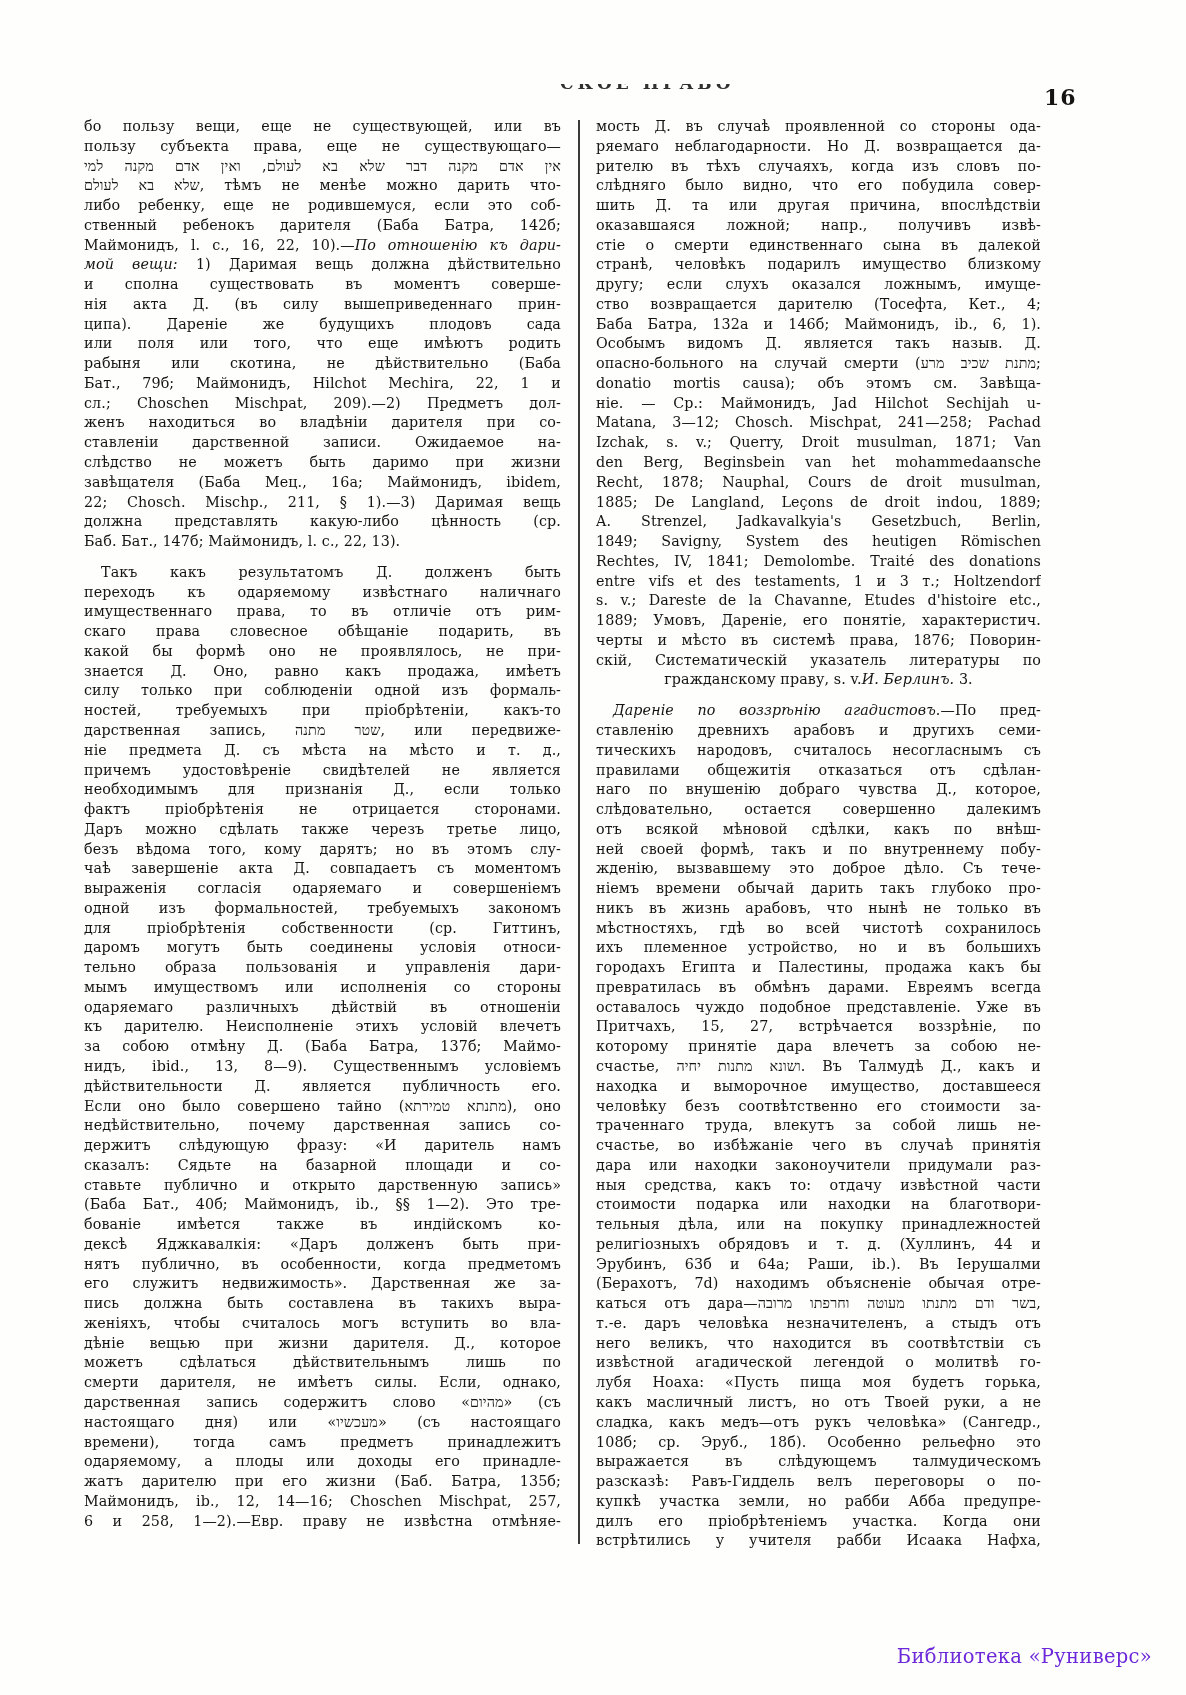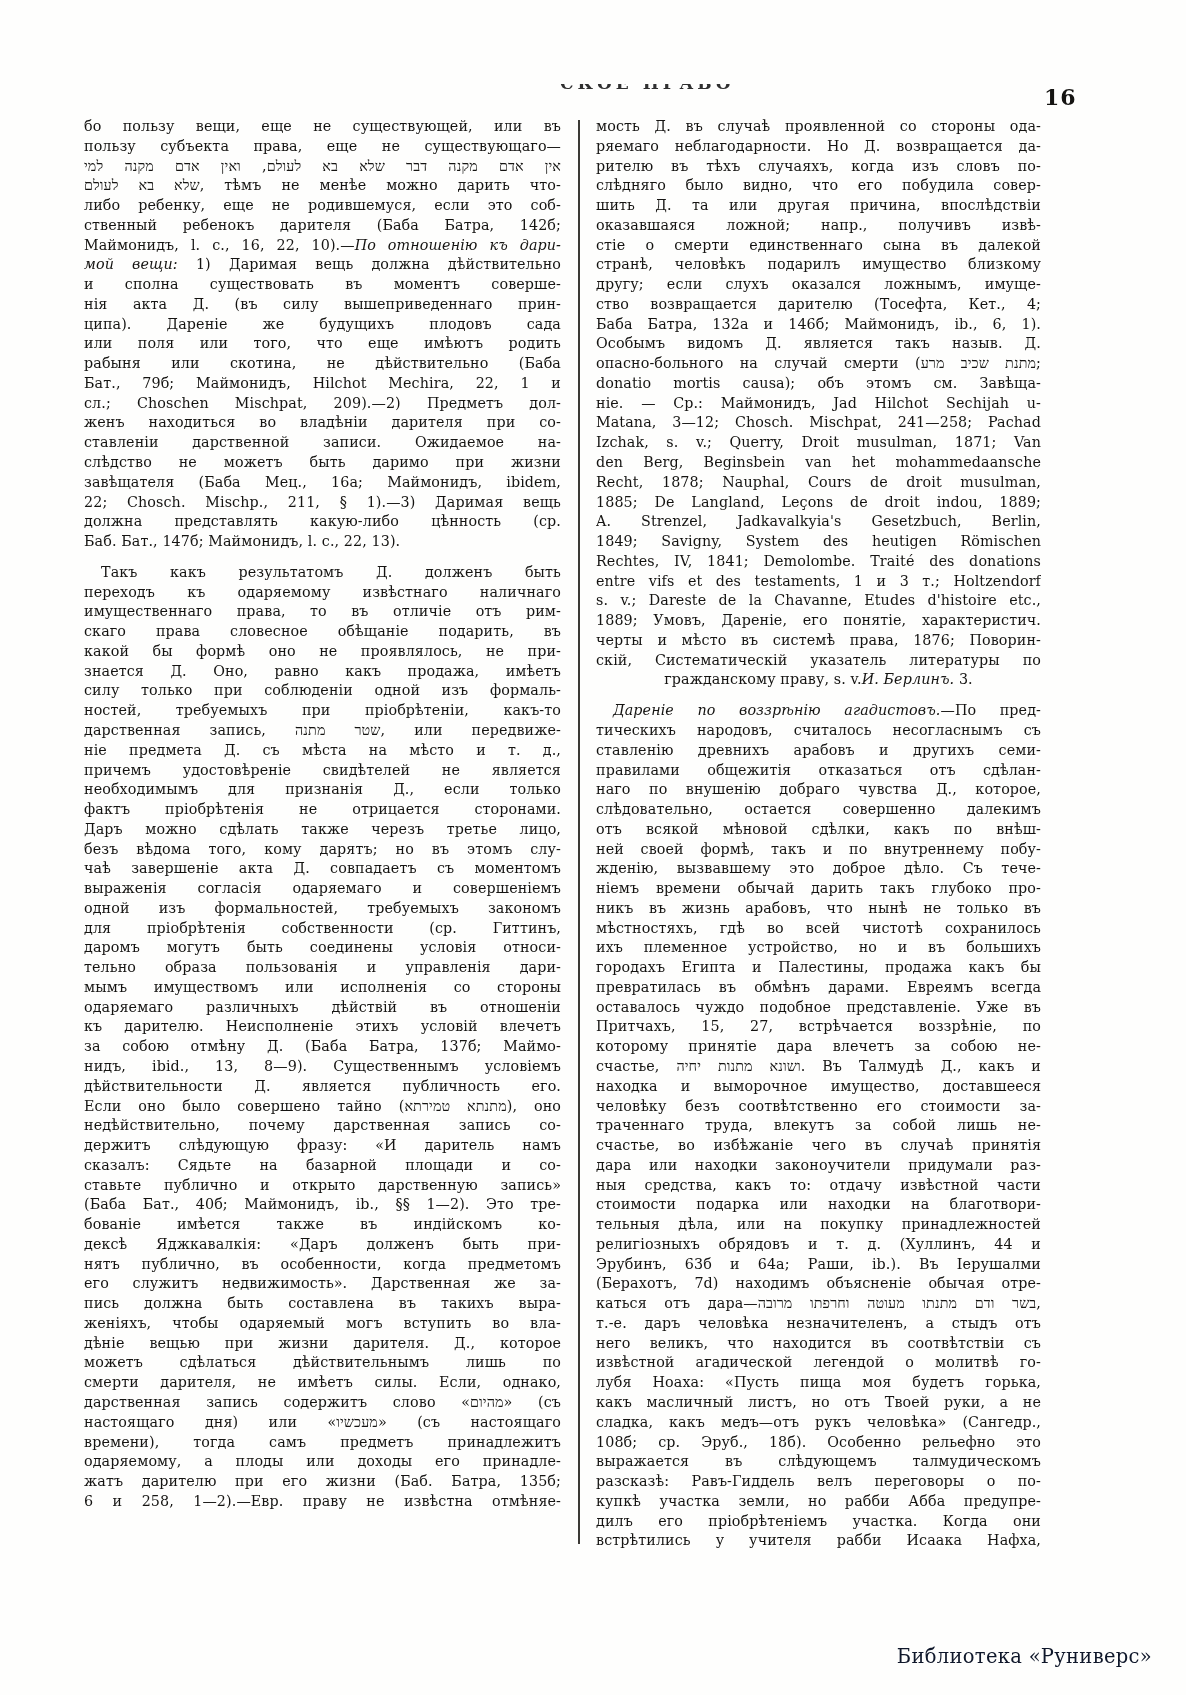--- a/index.html
+++ b/index.html
@@ -41,21 +41,21 @@
     text-align:justify;text-align-last:justify;
     letter-spacing:.1px;
   }
   .line i{}
   .line.ind{text-indent:17px;margin-top:11px;}
   .line.noj{text-align-last:left;}
   .line.split{display:flex;justify-content:center;text-align-last:auto;}
   #library-watermark{
     position:absolute;left:826px;top:1645px;width:326px;
     text-align:right;
-    font-size:19.5px;color:#0f172a;letter-spacing:.3px;
+    font-size:19.5px;color:#6d28d9;letter-spacing:.3px;
   }
 </style>
 </head>
 <body>
 
 <div id="page">
 
   <div id="running-title">
     <span>СКОЕ ПРАВО</span>
   </div>
@@ -118,29 +118,30 @@
       <div class="line">недѣйствительно, почему дарственная запись со-</div>
       <div class="line">держитъ слѣдующую фразу: «И даритель намъ</div>
       <div class="line">сказалъ: Сядьте на базарной площади и со-</div>
       <div class="line">ставьте публично и открыто дарственную запись»</div>
       <div class="line">(Баба Бат., 40б; Маймонидъ, ib., §§ 1—2). Это тре-</div>
       <div class="line">бованіе имѣется также въ индійскомъ ко-</div>
       <div class="line">дексѣ Яджкавалкія: «Даръ долженъ быть при-</div>
       <div class="line">нятъ публично, въ особенности, когда предметомъ</div>
       <div class="line">его служитъ недвижимость». Дарственная же за-</div>
       <div class="line">пись должна быть составлена въ такихъ выра-</div>
-      <div class="line">женіяхъ, чтобы одаряемый могъ вступить во вла-</div>
+      <div class="line">женіяхъ, чтобы считалось могъ вступить во вла-</div>
       <div class="line">дѣніе вещью при жизни дарителя. Д., которое</div>
       <div class="line">можетъ сдѣлаться дѣйствительнымъ лишь по</div>
       <div class="line">смерти дарителя, не имѣетъ силы. Если, однако,</div>
       <div class="line">дарственная запись содержитъ слово «מהיום» (съ</div>
       <div class="line">настоящаго дня) или «מעכשיו» (съ настоящаго</div>
       <div class="line">времени), тогда самъ предметъ принадлежитъ</div>
       <div class="line">одаряемому, а плоды или доходы его принадле-</div>
       <div class="line">жатъ дарителю при его жизни (Баб. Батра, 135б;</div>
+      <div class="line">Маймонидъ, ib., 12, 14—16; Choschen Mischpat, 257,</div>
       <div class="line">6 и 258, 1—2).—Евр. праву не извѣстна отмѣняе-</div>
     </div>
   <div class="col" id="col-right">
       <div class="line">мость Д. въ случаѣ проявленной со стороны ода-</div>
       <div class="line">ряемаго неблагодарности. Но Д. возвращается да-</div>
       <div class="line">рителю въ тѣхъ случаяхъ, когда изъ словъ по-</div>
       <div class="line">слѣдняго было видно, что его побудила совер-</div>
       <div class="line">шить Д. та или другая причина, впослѣдствіи</div>
       <div class="line">оказавшаяся ложной; напр., получивъ извѣ-</div>
       <div class="line">стіе о смерти единственнаго сына въ далекой</div>
@@ -163,22 +164,22 @@
       <div class="line">entre vifs et des testaments, 1 и 3 т.; Holtzendorf</div>
       <div class="line">s. v.; Dareste de la Chavanne, Etudes d'histoire etc.,</div>
       <div class="line">1889; Умовъ, Дареніе, его понятіе, характеристич.</div>
       <div class="line">черты и мѣсто въ системѣ права, 1876; Поворин-</div>
       <div class="line">скій, Систематическій указатель литературы по</div>
       <div class="line split">
         <span>гражданскому праву, s. v.</span>
         <span><i>И. Берлинъ.</i> 3.</span>
       </div>
       <div class="line ind"><i>Дареніе по воззрѣнію агадистовъ.</i>—По пред-</div>
+      <div class="line">ставленію древнихъ арабовъ и другихъ семи-</div>
       <div class="line">тическихъ народовъ, считалось несогласнымъ съ</div>
-      <div class="line">ставленію древнихъ арабовъ и другихъ семи-</div>
       <div class="line">правилами общежитія отказаться отъ сдѣлан-</div>
       <div class="line">наго по внушенію добраго чувства Д., которое,</div>
       <div class="line">слѣдовательно, остается совершенно далекимъ</div>
       <div class="line">отъ всякой мѣновой сдѣлки, какъ по внѣш-</div>
       <div class="line">ней своей формѣ, такъ и по внутреннему побу-</div>
       <div class="line">жденію, вызвавшему это доброе дѣло. Съ тече-</div>
       <div class="line">ніемъ времени обычай дарить такъ глубоко про-</div>
       <div class="line">никъ въ жизнь арабовъ, что нынѣ не только въ</div>
       <div class="line">мѣстностяхъ, гдѣ во всей чистотѣ сохранилось</div>
       <div class="line">ихъ племенное устройство, но и въ большихъ</div>

